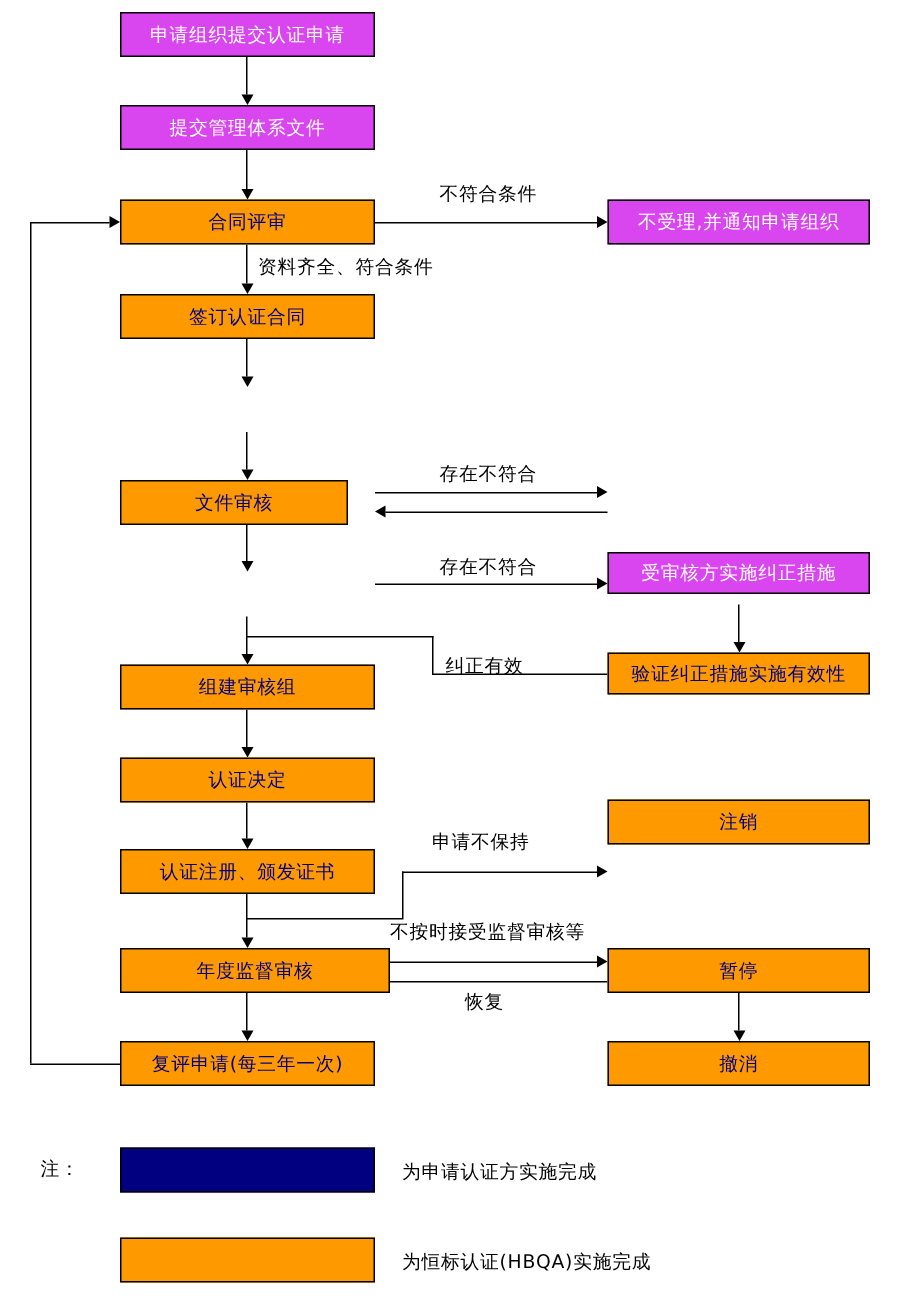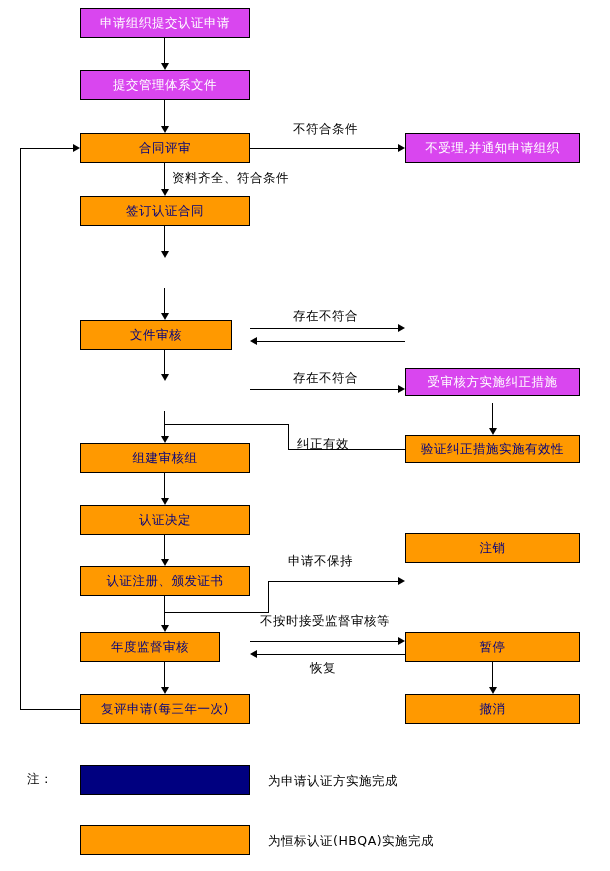--- a/index.html
+++ b/index.html
@@ -188,21 +188,21 @@
     </div>
   <div class="box orange" style="left:80px;  top:505px; width:170px; height:30px;">
       <span>认证决定</span>
     </div>
   <div class="box orange" style="left:80px;  top:566px; width:170px; height:30px;">
       <span>认证注册、颁发证书</span>
     </div>
   <div class="box orange" style="left:405px; top:533px; width:175px; height:30px;">
       <span>注销</span>
     </div>
-  <div class="box orange" style="left:80px;  top:632px; width:140px; height:30px;">
+  <div class="box orange" style="left:80px;  top:632px; width:180px; height:30px;">
       <span>年度监督审核</span>
     </div>
   <div class="box orange" style="left:405px; top:632px; width:175px; height:30px;">
       <span>暂停</span>
     </div>
   <div class="box orange" style="left:80px;  top:694px; width:170px; height:30px;text-align:center;">
       <span>复评申请(每三年一次)</span>
     </div>
   <div class="box orange" style="left:405px; top:694px; width:175px; height:30px;">
       <span>撤消</span>

